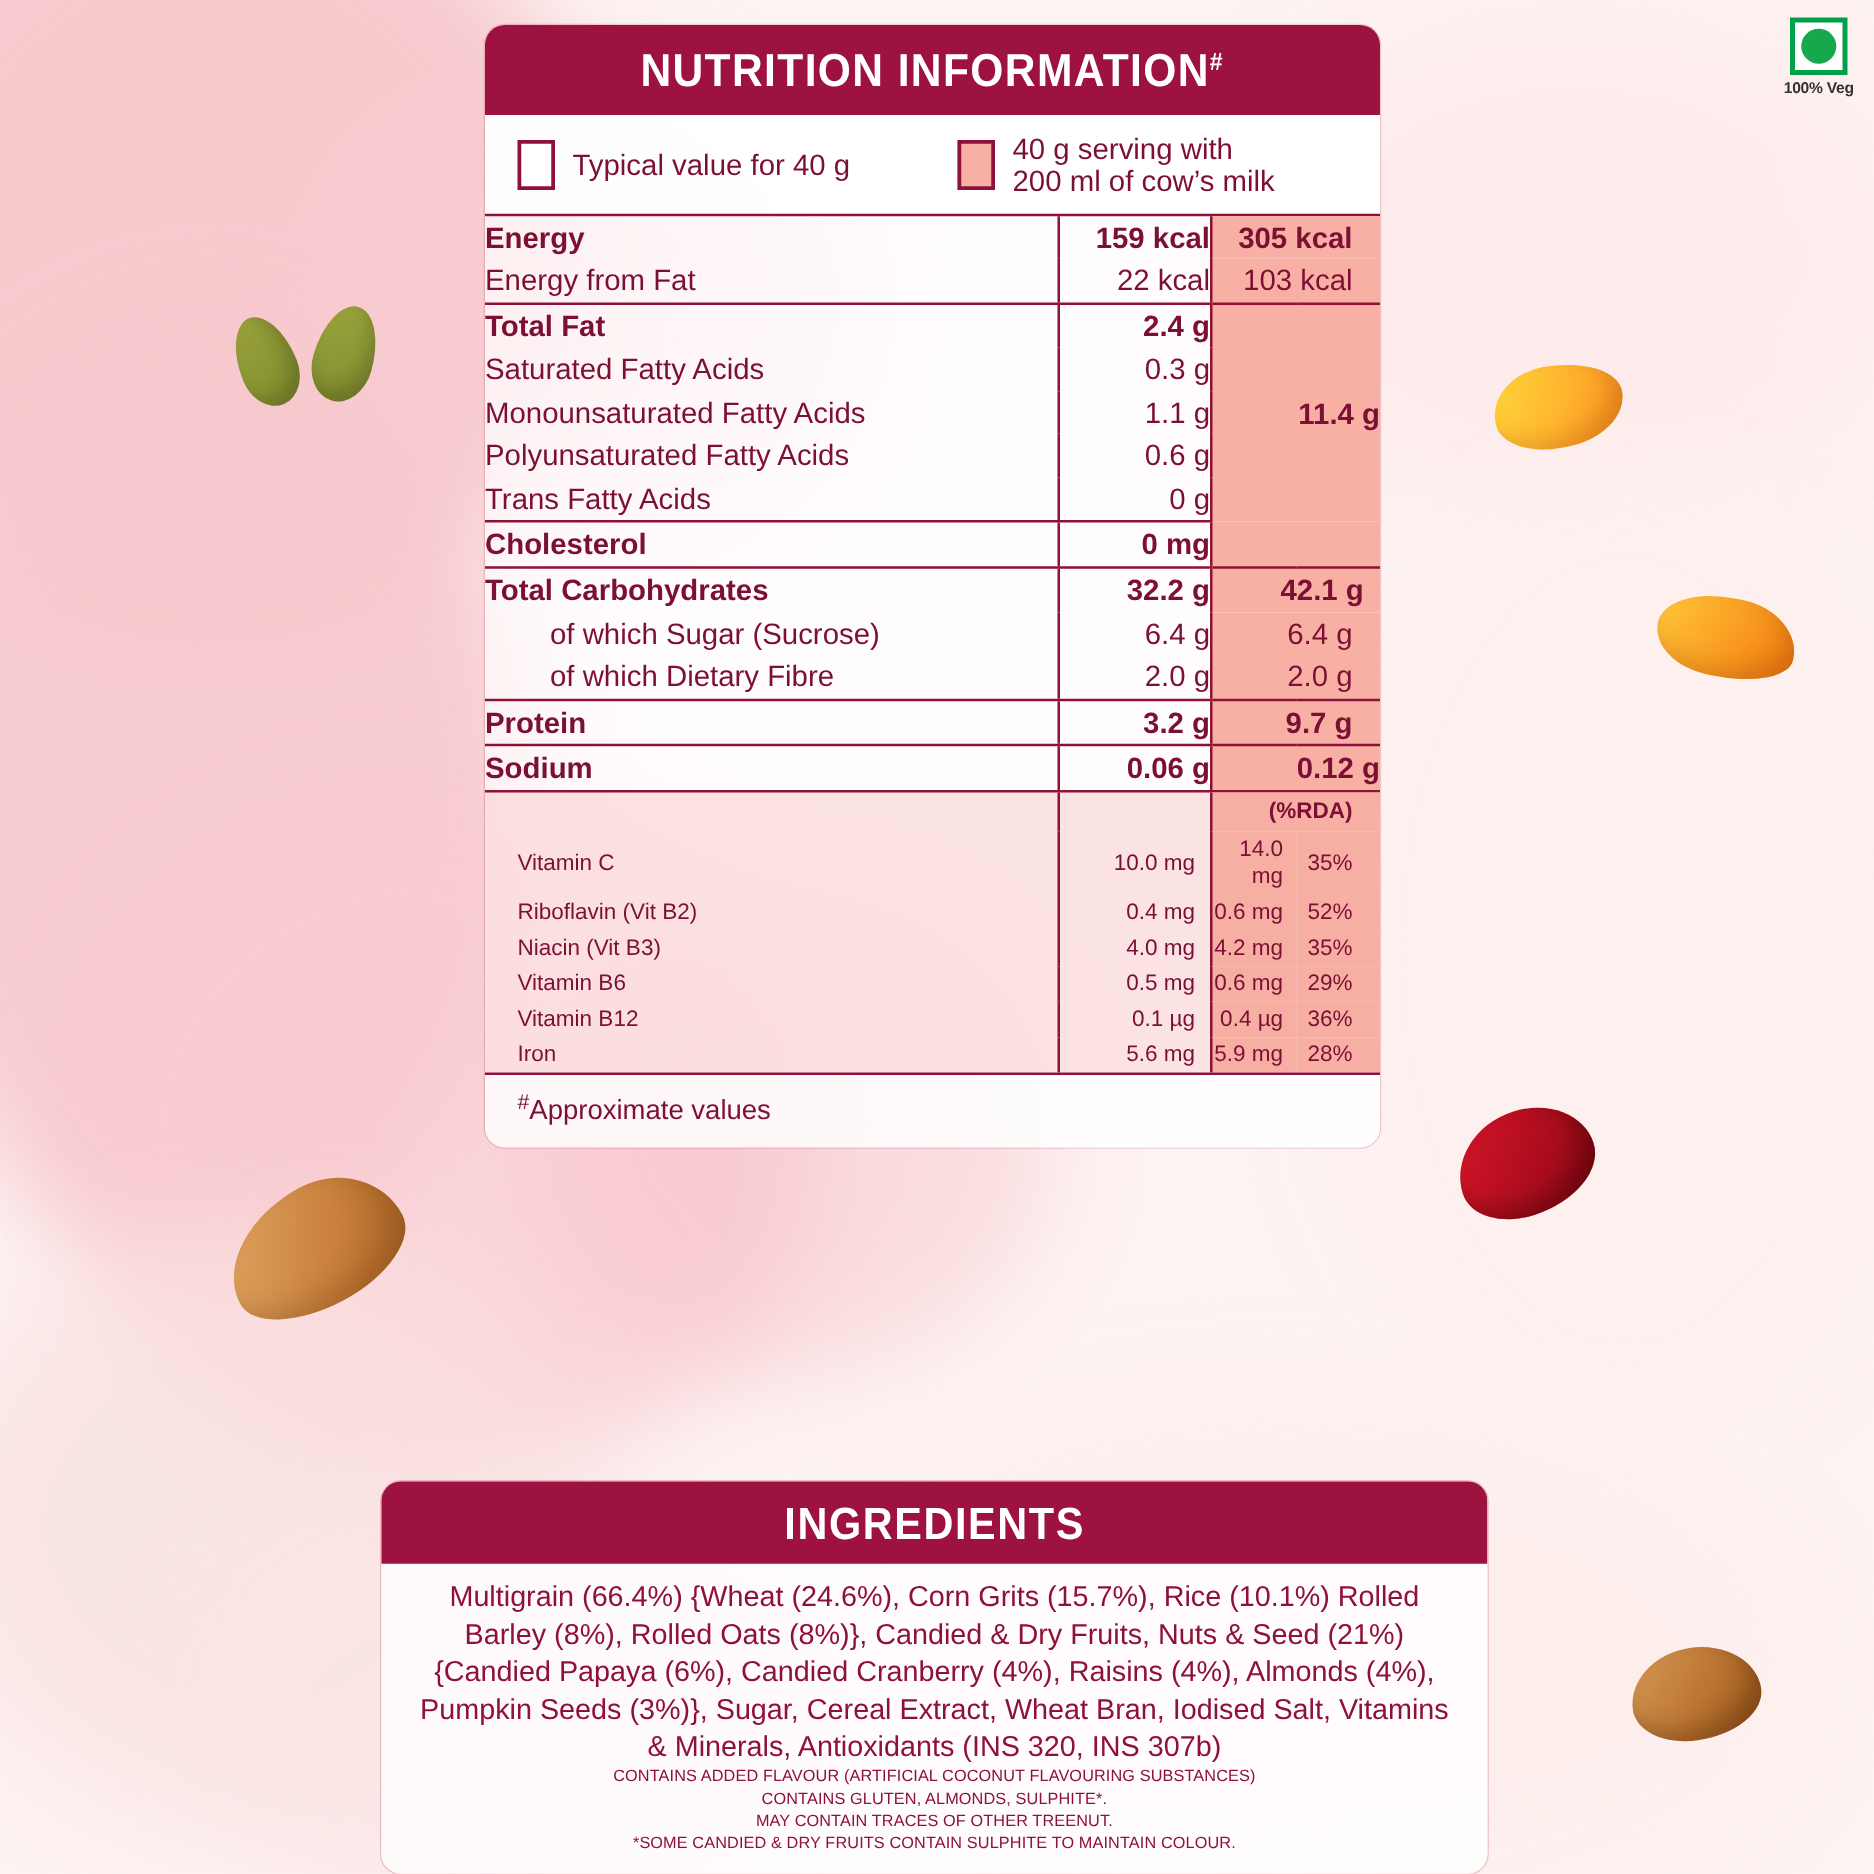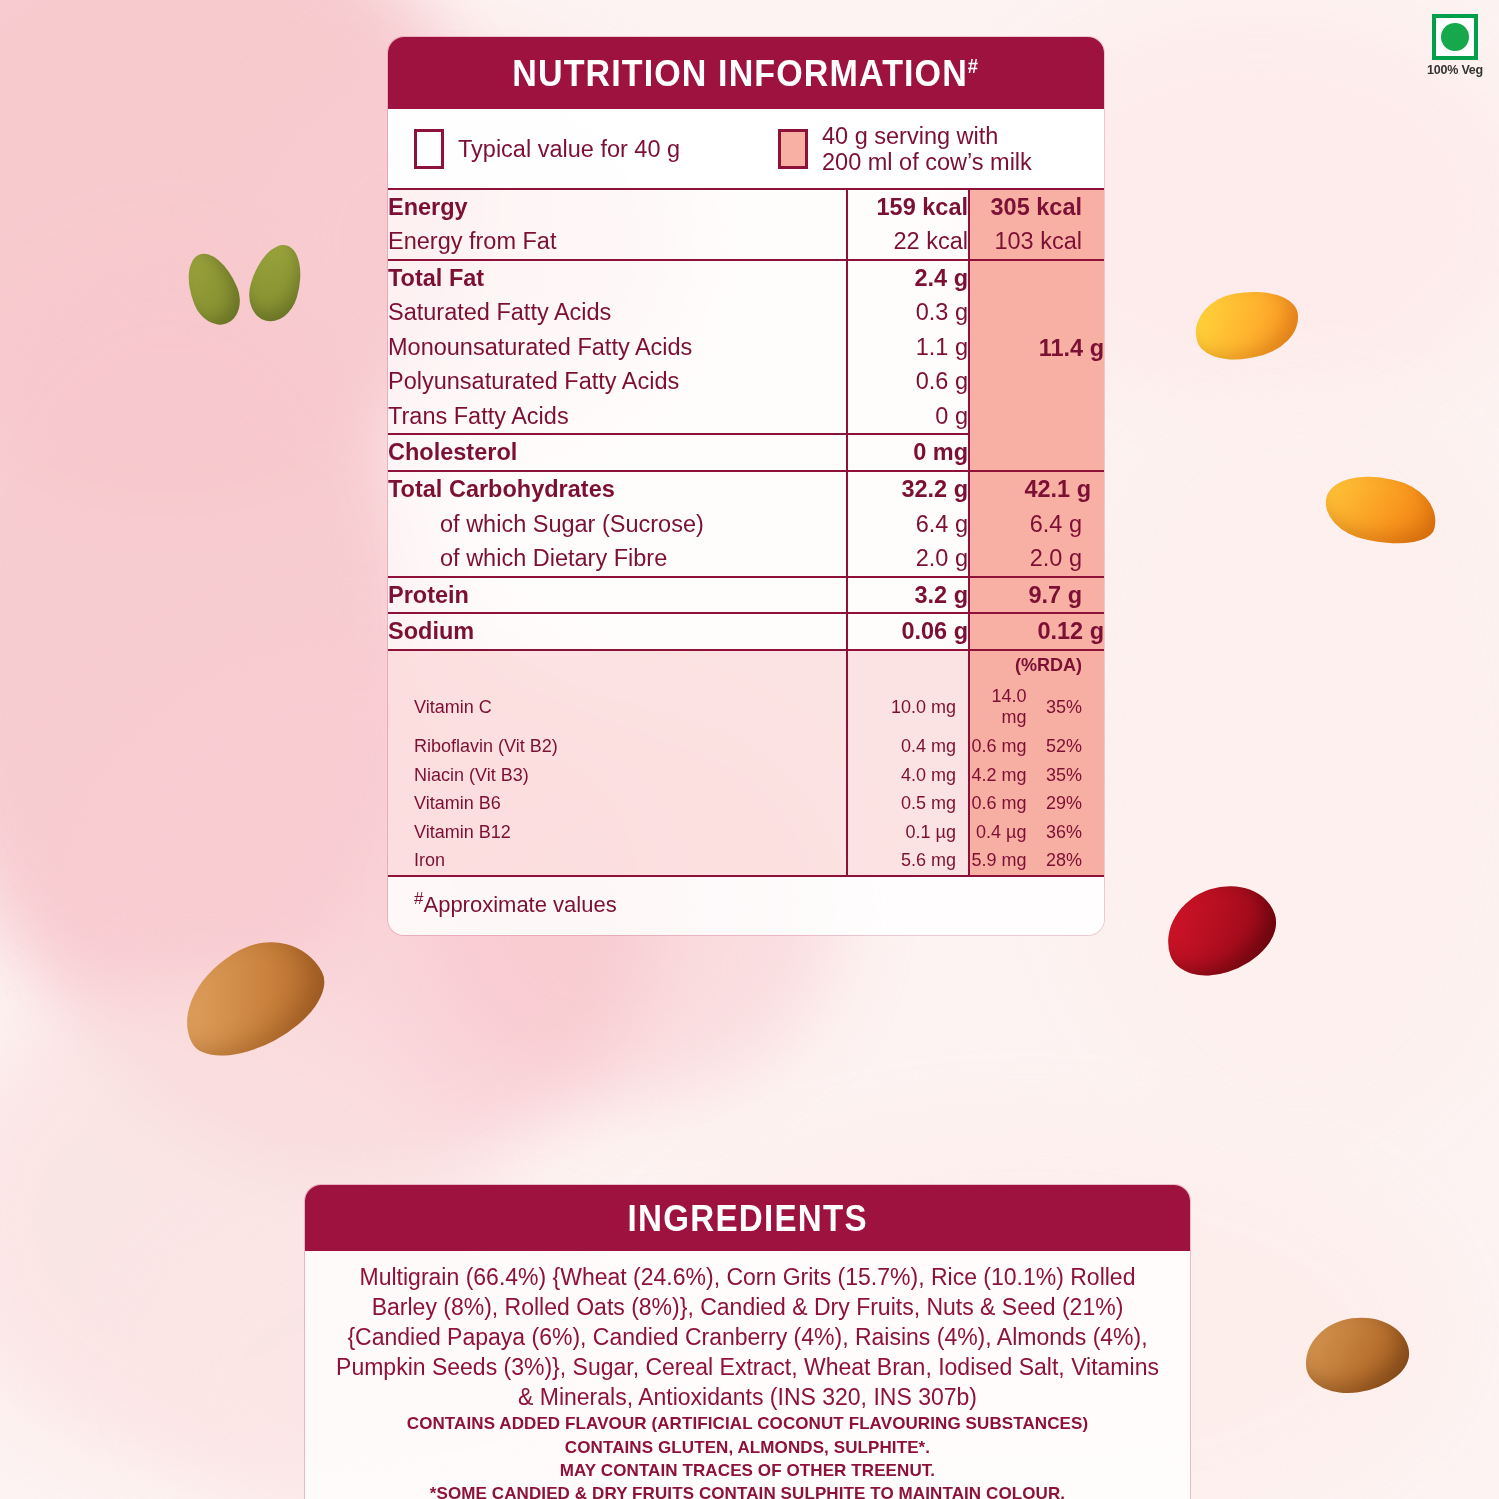--- a/index.html
+++ b/index.html
@@ -18,38 +18,38 @@
 
   
   #vegmark{position:absolute;left:1424px;top:14px;z-index:4;width:62px;text-align:center;}
   #vegmark .box{width:46px;height:46px;margin:0 auto;border:4px solid #00A04A;
     background:#fff;display:flex;align-items:center;justify-content:center;box-sizing:border-box;}
   #vegmark .dot{width:28px;height:28px;border-radius:50%;background:#17A84C;}
   #vegmark .cap{font-size:12.5px;font-weight:bold;color:#333;margin-top:3px;letter-spacing:-.2px;}
 
   
   #nutri-card{
-    position:absolute;left:388px;top:37px;width:716px;
+    position:absolute;left:388px;top:20px;width:716px;
     border-radius:16px;overflow:hidden;z-index:3;
     box-shadow:0 0 0 1px rgba(158,18,64,.18);
     background:rgba(255,255,255,.72);
   }
   #nutri-head{
     background:#9E1240;color:#fff;text-align:center;
     padding:16px 0 14px;
   }
   #nutri-head .t{
     font-size:37px;font-weight:bold;letter-spacing:1.2px;
     font-family:"Liberation Sans", sans-serif;
     transform:scaleX(.92);display:inline-block;
   }
   #nutri-head sup{font-size:20px;vertical-align:super;}
 
   
-  #legend{display:flex;align-items:center;padding:14px 26px 12px;gap:12px;
+  #legend{display:flex;align-items:center;padding:14px 26px 12px;gap:0;
     background:rgba(255,255,255,.88);border-bottom:2px solid #8E1139;}
   #legend .item{display:flex;align-items:center;gap:14px;}
   #legend .item.a{width:352px;}
   .sw{width:30px;height:40px;border:3px solid #8E1139;box-sizing:border-box;flex:0 0 auto;}
   .sw.white{background:#fff;}
   .sw.pink{background:#F9B0A4;}
   #legend .lab{font-size:23.5px;color:#7C0F34;line-height:1.12;font-weight:500;}
 
   
   table.nt{width:100%;border-collapse:collapse;table-layout:fixed;}
@@ -90,21 +90,21 @@
     position:absolute;left:305px;top:1185px;width:885px;
     border-radius:16px;overflow:hidden;z-index:3;
     background:rgba(255,255,255,.80);
     box-shadow:0 0 0 1px rgba(158,18,64,.22);
   }
   #ing-head{background:#9E1240;color:#fff;text-align:center;padding:13px 0 11px;}
   #ing-head .t{font-size:36px;font-weight:bold;letter-spacing:1.4px;
     transform:scaleX(.92);display:inline-block;}
   #ing-body{padding:12px 30px 16px;text-align:center;color:#8E1139;}
   #ing-body .para{font-size:23px;line-height:1.30;}
-  #ing-body .warn{font-size:17px;font-weight:bold;line-height:1.36;letter-spacing:.1px;}
+  #ing-body .warn{font-size:13px;font-weight:normal;line-height:1.36;letter-spacing:.1px;}
 </style>
 </head>
 <body>
 
 <div id="bg">
   <div class="wash" style="left:-140px;top:-120px;width:620px;height:620px;background:#f6c3c8;opacity:.85;"></div>
   <div class="wash" style="left:-90px;top:260px;width:520px;height:760px;background:#f7c8cd;opacity:.9;"></div>
   <div class="wash" style="left:60px;top:640px;width:600px;height:540px;background:#f9ccd2;opacity:.75;"></div>
   <div class="wash" style="left:250px;top:60px;width:420px;height:360px;background:#f8cdd2;opacity:.55;"></div>
   <div class="wash" style="left:-60px;top:980px;width:520px;height:480px;background:#fae0e0;opacity:.7;"></div>

